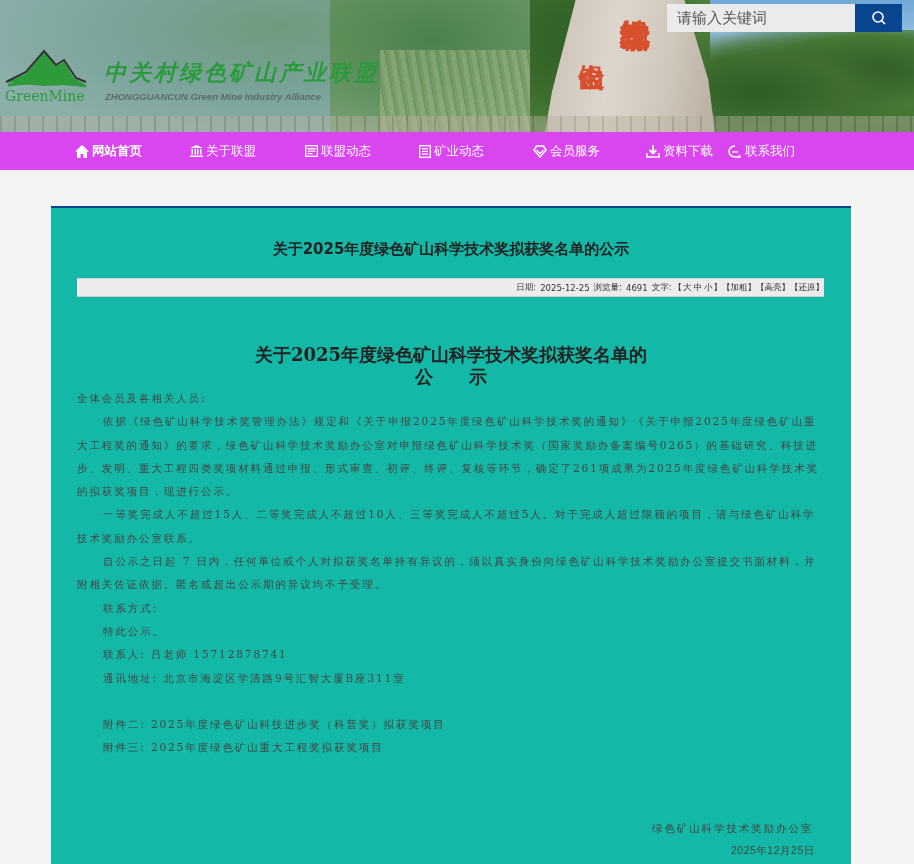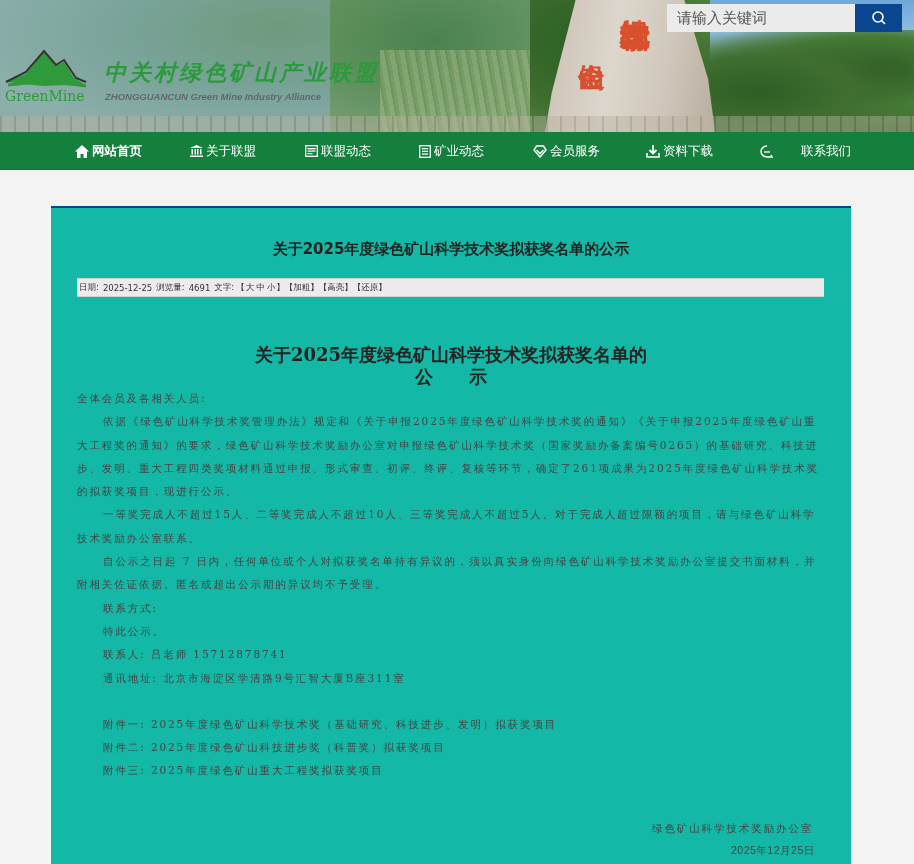--- a/index.html
+++ b/index.html
@@ -47,38 +47,38 @@
     font-size: 9.5px; font-weight: bold; font-style: italic; color: #5e6a6a; }
 
   .search-wrap { position: absolute; left: 667px; top: 4px; width: 235px; height: 28px; display: flex; }
   .search-input { width: 188px; height: 28px; border: none; outline: none; background: #ebebeb;
     padding-left: 10px; font-size: 15px; color: #555; font-family: "DejaVu Sans", sans-serif; }
   .search-input::placeholder { color: #555; }
   .search-btn { width: 47px; height: 28px; background: #0a4690; border: none; display: flex;
     align-items: center; justify-content: center; cursor: pointer; }
 
   
-  .nav { position: absolute; left: 0; top: 132px; width: 914px; height: 38px; background: #15803d; }
+  .nav { position: absolute; left: 0; top: 132px; width: 914px; height: 38px; background: #d946ef; }
   .nav ul { list-style: none; position: relative; height: 38px; }
   .nav li { position: absolute; top: 0; height: 38px; display: flex; align-items: center;
     color: #fff; font-size: 12.5px; cursor: pointer; white-space: nowrap; }
   .nav li.active { font-weight: bold; }
   .nav li svg { margin-right: 3px; }
 
   
   .breadcrumb { position: absolute; left: 51px; top: 189px; font-size: 10.5px; color: #1f3d68; margin-top: 40px; }
   .breadcrumb a { color: #1f3d68; text-decoration: none; }
   .bc-line { position: absolute; left: 51px; top: 206px; width: 800px; height: 2px; background: #0a4690; }
   .panel { position: absolute; left: 51px; top: 208px; width: 800px; height: 656px; background: #14b8a6; }
 
   .article-title { position: absolute; left: 0; width: 800px; top: 32px; text-align: center;
     font-size: 15px; font-weight: bold; color: #222; }
   .meta-bar { position: absolute; left: 26px; top: 70px; width: 747px; height: 19px;
     background: #ececec; border-top: 1px solid #cfcfcf; border-bottom: 1px solid #cfcfcf;
-    font-size: 8.5px; color: #333; display: flex; align-items: center; justify-content: flex-start; gap: 0; }
+    font-size: 8.5px; color: #333; display: flex; align-items: center; justify-content: flex-end; gap: 0; }
   .meta-bar span { margin: 0 2px; }
   .meta-bar .opt { cursor: pointer; }
 
   .doc-heading { position: absolute; left: 0; width: 800px; text-align: center;
     font-family: "DejaVu Serif", serif; font-weight: bold; color: #222; font-size: 18px; }
   .doc-body { position: absolute; left: 26px; top: 179px; width: 750px;
     font-family: "DejaVu Serif", serif; font-size: 10.5px; line-height: 23.3px; color: #444;
     letter-spacing: 1.9px; }
   .doc-body p { margin: 0; }
   .doc-body .indent { text-indent: 26px; }
@@ -167,21 +167,21 @@
       <span>会员服务</span>
     </li>
     <li style="left:646px;">
       <svg width="14" height="13" viewBox="0 0 14 13">
         <line x1="7" y1="0" x2="7" y2="8" stroke="#fff" stroke-width="1.8"></line>
         <polyline points="3.5,5 7,8.5 10.5,5" fill="none" stroke="#fff" stroke-width="1.8"></polyline>
         <polyline points="1,8 1,12 13,12 13,8" fill="none" stroke="#fff" stroke-width="1.6"></polyline>
       </svg>
       <span>资料下载</span>
     </li>
-    <li style="left:760px;gap:24px;">
+    <li style="left:728px;">
       <svg width="14" height="13" viewBox="0 0 14 13">
         <path d="M7,1 A6,5.5 0 1 0 7,12 L12,12 L11,10" fill="none" stroke="#fff" stroke-width="1.5"></path>
         <line x1="4" y1="7" x2="10" y2="7" stroke="#fff" stroke-width="1.3"></line>
       </svg>
       <span>联系我们</span>
     </li>
   </ul>
 </nav>
 
 <div class="breadcrumb">
@@ -217,20 +217,19 @@
   <div class="doc-body">
     <p>全体会员及各相关人员:</p>
     <p class="indent">依据《绿色矿山科学技术奖管理办法》规定和《关于申报2025年度绿色矿山科学技术奖的通知》《关于申报2025年度绿色矿山重大工程奖的通知》的要求，绿色矿山科学技术奖励办公室对申报绿色矿山科学技术奖（国家奖励办备案编号0265）的基础研究、科技进步、发明、重大工程四类奖项材料通过申报、形式审查、初评、终评、复核等环节，确定了261项成果为2025年度绿色矿山科学技术奖的拟获奖项目，现进行公示。</p>
     <p class="indent">一等奖完成人不超过15人、二等奖完成人不超过10人、三等奖完成人不超过5人。对于完成人超过限额的项目，请与绿色矿山科学技术奖励办公室联系。</p>
     <p class="indent">自公示之日起 7 日内，任何单位或个人对拟获奖名单持有异议的，须以真实身份向绿色矿山科学技术奖励办公室提交书面材料，并附相关佐证依据。匿名或超出公示期的异议均不予受理。</p>
     <p class="pad">联系方式:</p>
     <p class="pad">特此公示。</p>
     <p class="pad">联系人: 吕老师 15712878741</p>
     <p class="pad">通讯地址: 北京市海淀区学清路9号汇智大厦B座311室</p>
     <div class="gap"></div>
-    <p class="pad">附件一: 2025年度绿色矿山科学技术奖（基础研究、科技进步、发明）拟获奖项目</p>
     <p class="pad">附件二: 2025年度绿色矿山科技进步奖（科普奖）拟获奖项目</p>
     <p class="pad">附件三: 2025年度绿色矿山重大工程奖拟获奖项目</p>
   </div>
 
   <div class="sign" style="left:601px; top:614px;">绿色矿山科学技术奖励办公室</div>
   <div class="sign" style="left:680px; top:636px; letter-spacing:0.5px;">2025年12月25日</div>
 </div>
 
 </body></html>

